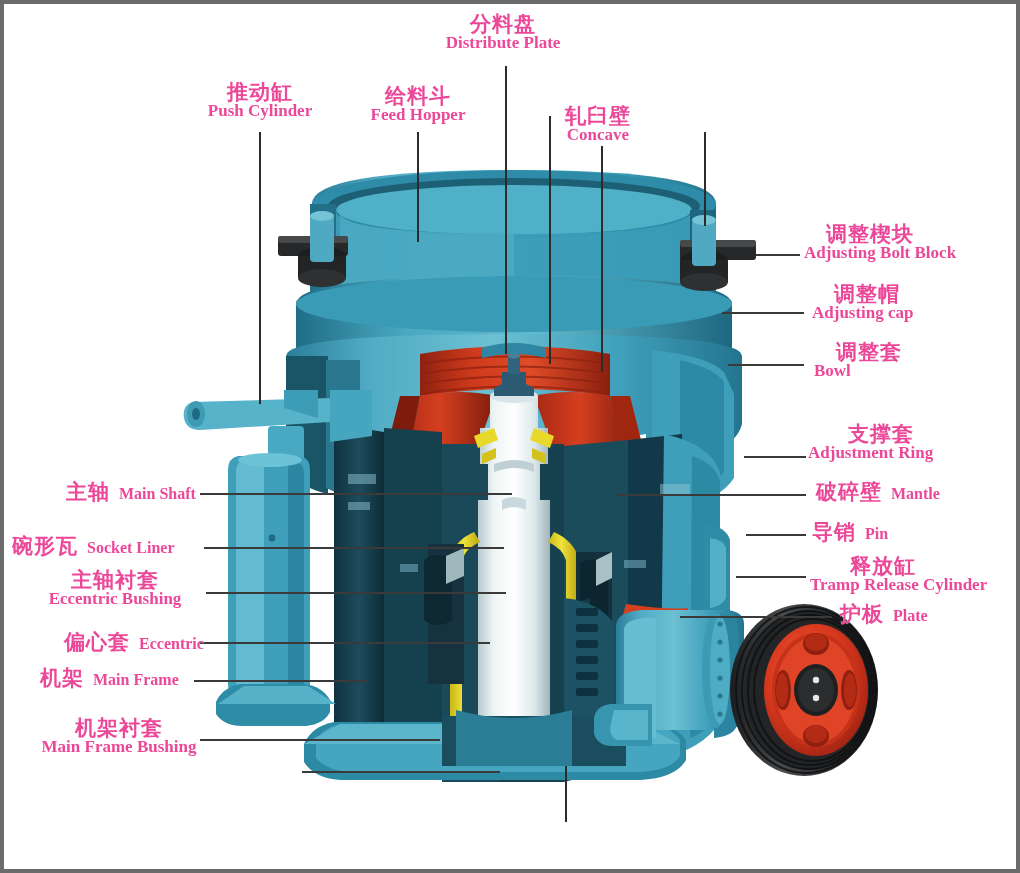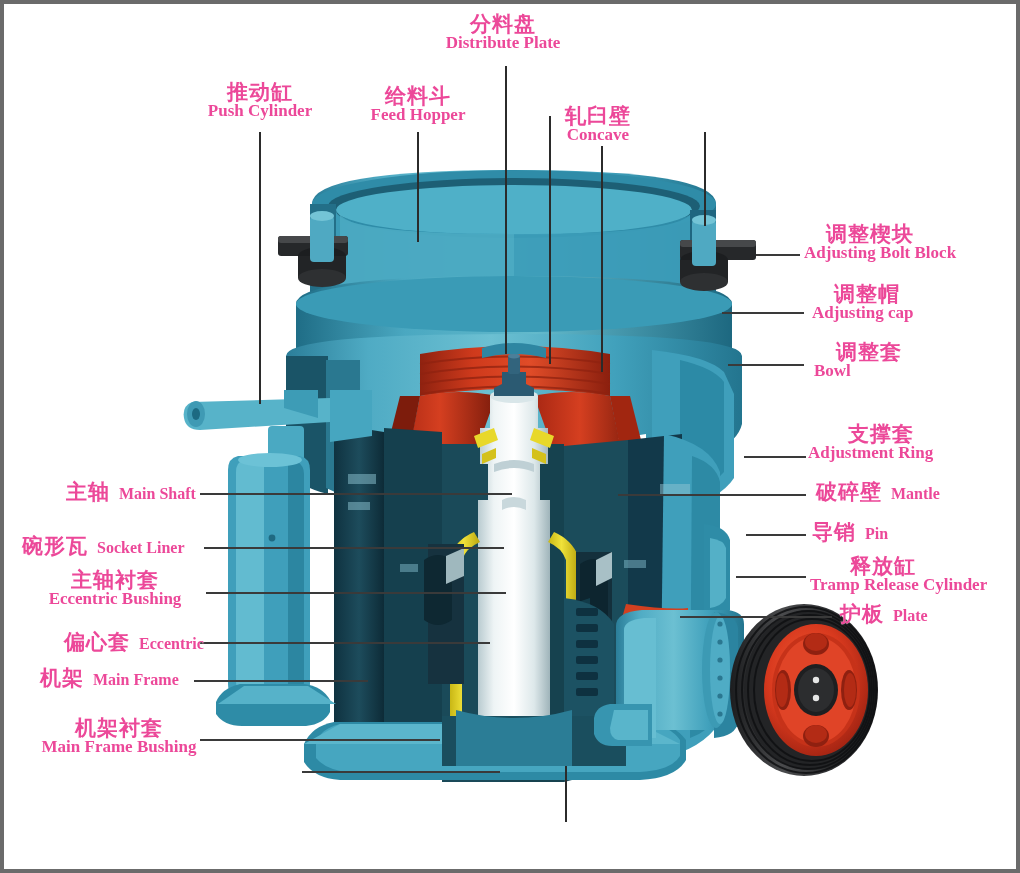--- a/index.html
+++ b/index.html
@@ -410,21 +410,21 @@
     <div class="label inline" style="left:836px; top:600px;">
       <span class="cn">护板</span>
       <span class="en">Plate</span>
     </div>
 
     <div class="label inline" style="left:52px; top:478px;margin-left:10px;">
       <span class="cn">主轴</span>
       <span class="en">Main Shaft</span>
     </div>
 
-    <div class="label inline" style="left:18px; top:532px;">
+    <div class="label inline" style="left:8px; top:532px;">
       <span class="cn">碗形瓦</span>
       <span class="en">Socket Liner</span>
     </div>
 
     <div class="label stack-c" style="left:22px; top:566px; width:178px;">
       <span class="cn">主轴衬套</span>
       <span class="en">Eccentric Bushing</span>
     </div>
 
     <div class="label inline" style="left:36px; top:628px;margin-left:24px;">

